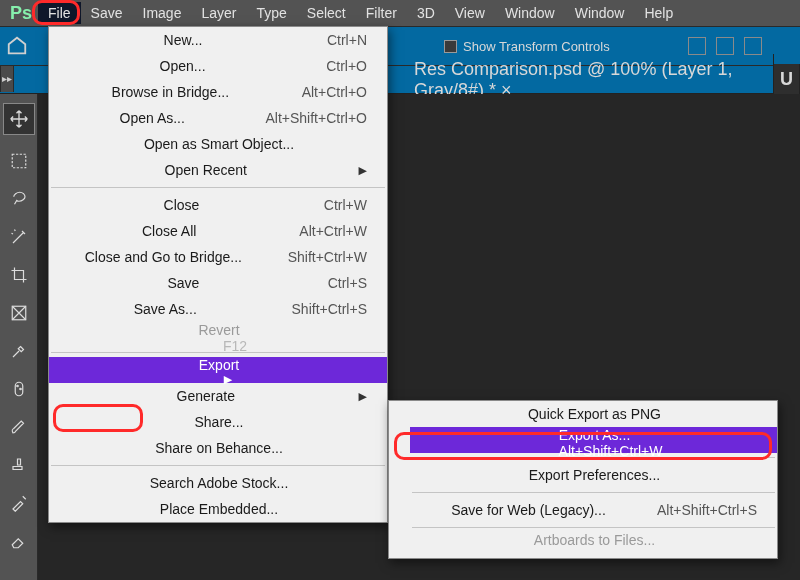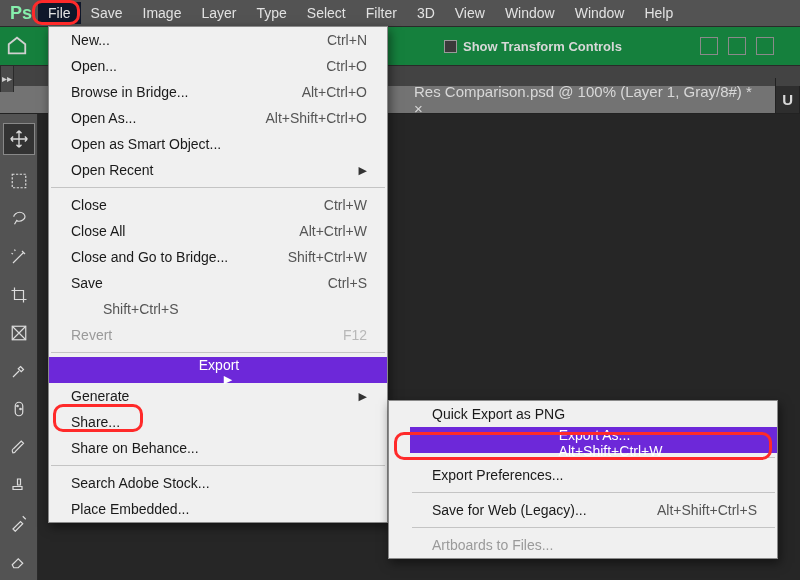--- a/index.html
+++ b/index.html
@@ -2,42 +2,42 @@
 <html><head>
 <meta charset="utf-8">
 <style>
   * { box-sizing: border-box; margin: 0; padding: 0; font-family: "Segoe UI", Tahoma, sans-serif; }
   body { width: 800px; height: 580px; overflow: hidden; background: #434343; color: #e8e8e8; font-size: 14px; position: relative; }
   .menubar { height: 26px; background: #535353; display: flex; align-items: center; padding-left: 4px; }
   .menubar .ps { font-weight: bold; color: #86efac; padding: 3px 6px; font-size: 18px; }
   .menubar .item { padding: 3px 10px; color: #e2e2e2; cursor: default; }
   .menubar .item.active { background: #0f172a; }
   .red-ring { position: absolute; border: 3px solid #ff2a2a; border-radius: 10px; pointer-events: none; }
-  .toolbar2 { height: 40px; background: #15803d; border-top: 1px solid #2a2a2a; border-bottom: 1px solid #2a2a2a; display: flex; align-items: center; padding-left: 6px; gap: 18px; font-weight: bold; }
+  .toolbar2 { height: 40px; background: #0369a1; border-top: 1px solid #2a2a2a; border-bottom: 1px solid #2a2a2a; display: flex; align-items: center; padding-left: 6px; gap: 18px; }
   .home-icon { width: 22px; height: 22px; color: #d0d0d0; }
   .checkbox-pair { display: flex; align-items: center; gap: 6px; color: #d8d8d8; font-size: 13px; }
   .checkbox-pair .cb { width: 13px; height: 13px; border: 1px solid #9a9a9a; background: #3a3a3a; }
   .tiny-icons { display: flex; gap: 10px; margin-left: 60px; }
   .tiny-icons .ico { width: 18px; height: 18px; border: 1px solid #8a8a8a; }
   .chevrons { width: 14px; color: #cfcfcf; font-size: 10px; line-height: 6px; display: flex; flex-direction: column; align-items: center; justify-content: center; height: 26px; background: #4a4a4a; border-left: 1px solid #2a2a2a; border-right: 1px solid #2a2a2a; }
-  .tabbar { height: 28px; background: #737373; border-bottom: 1px solid #222; display: flex; align-items: center; padding-left: 40px; color: #d8d8d8; font-size: 15px; margin-top: 20px; }
+  .tabbar { height: 28px; background: #0369a1; border-bottom: 1px solid #222; display: flex; align-items: center; padding-left: 40px; color: #d8d8d8; font-size: 18px; }
   .tabbar .doc { padding: 5px 14px; border-right: 1px solid #222; }
   .tabbar .doc.right { margin-left: auto; background: #2e2e2e; font-weight: bold; padding: 5px 6px; }
   .workspace { position: relative; height: calc(580px - 26px - 40px - 28px); background: #2c2c2c; }
   .left-tools { position: absolute; left: 0; top: 0; width: 38px; background: #535353; border-right: 1px solid #2a2a2a; display: flex; flex-direction: column; align-items: center; padding-top: 10px; gap: 16px; height: 100%; }
   .tool { width: 22px; height: 22px; color: #dcdcdc; display: flex; align-items: center; justify-content: center; }
   .tool.selected { outline: 1px solid #888; background: #333; width: 30px; height: 30px; }
   .canvas { position: absolute; left: 38px; top: 0; right: 0; bottom: 0; background: #262626; }
 
   .dropdown { position: absolute; background: #f0f0f0; color: #1a1a1a; border: 1px solid #8a8a8a; box-shadow: 2px 4px 10px rgba(0,0,0,0.5); font-size: 14px; }
-  .dropdown .row { display: flex; align-items: center; height: 26px; padding: 0 20px 0 22px; white-space: nowrap; cursor: default; }
+  .dropdown .row { display: flex; align-items: center; height: 26px; padding: 0 20px 0 22px; white-space: nowrap; cursor: default; text-align: center; }
   .dropdown .row .label { flex: 1; }
   .dropdown .row .accel { color: #555; margin-left: 32px; }
   .dropdown .row .arrow { margin-left: 18px; color: #333; font-size: 11px; }
-  .dropdown .row.disabled { color: #9a9a9a; }
+  .dropdown .row.disabled { color: #9a9a9a; flex-direction: column; }
   .dropdown .row.disabled .accel { color: #b8b8b8; }
   .dropdown .row.hover { background: #6d28d9; color: #fff; flex-direction: column; }
   .dropdown .row.hover .accel, .dropdown .row.hover .arrow { color: #fff; }
   .dropdown .sep { height: 1px; background: #c4c4c4; margin: 4px 2px; }
 
   .file-menu { left: 48px; top: 26px; width: 340px; }
   .export-submenu { left: 388px; top: 400px; width: 390px; padding-left: 21px; }
 </style>
 </head>
 <body>
@@ -187,20 +187,21 @@
     </div>
     <div class="row">
       <span class="label">Close and Go to Bridge...</span>
       <span class="accel">Shift+Ctrl+W</span>
     </div>
     <div class="row">
       <span class="label">Save</span>
       <span class="accel">Ctrl+S</span>
     </div>
     <div class="row">
+      <span class="label">Save As...</span>
       <span class="accel">Shift+Ctrl+S</span>
     </div>
     <div class="row disabled">
       <span class="label">Revert</span>
       <span class="accel">F12</span>
     </div>
     <div class="sep"></div>
     <div class="row hover">
       <span class="label">Export</span>
       <span class="arrow">▶</span>

